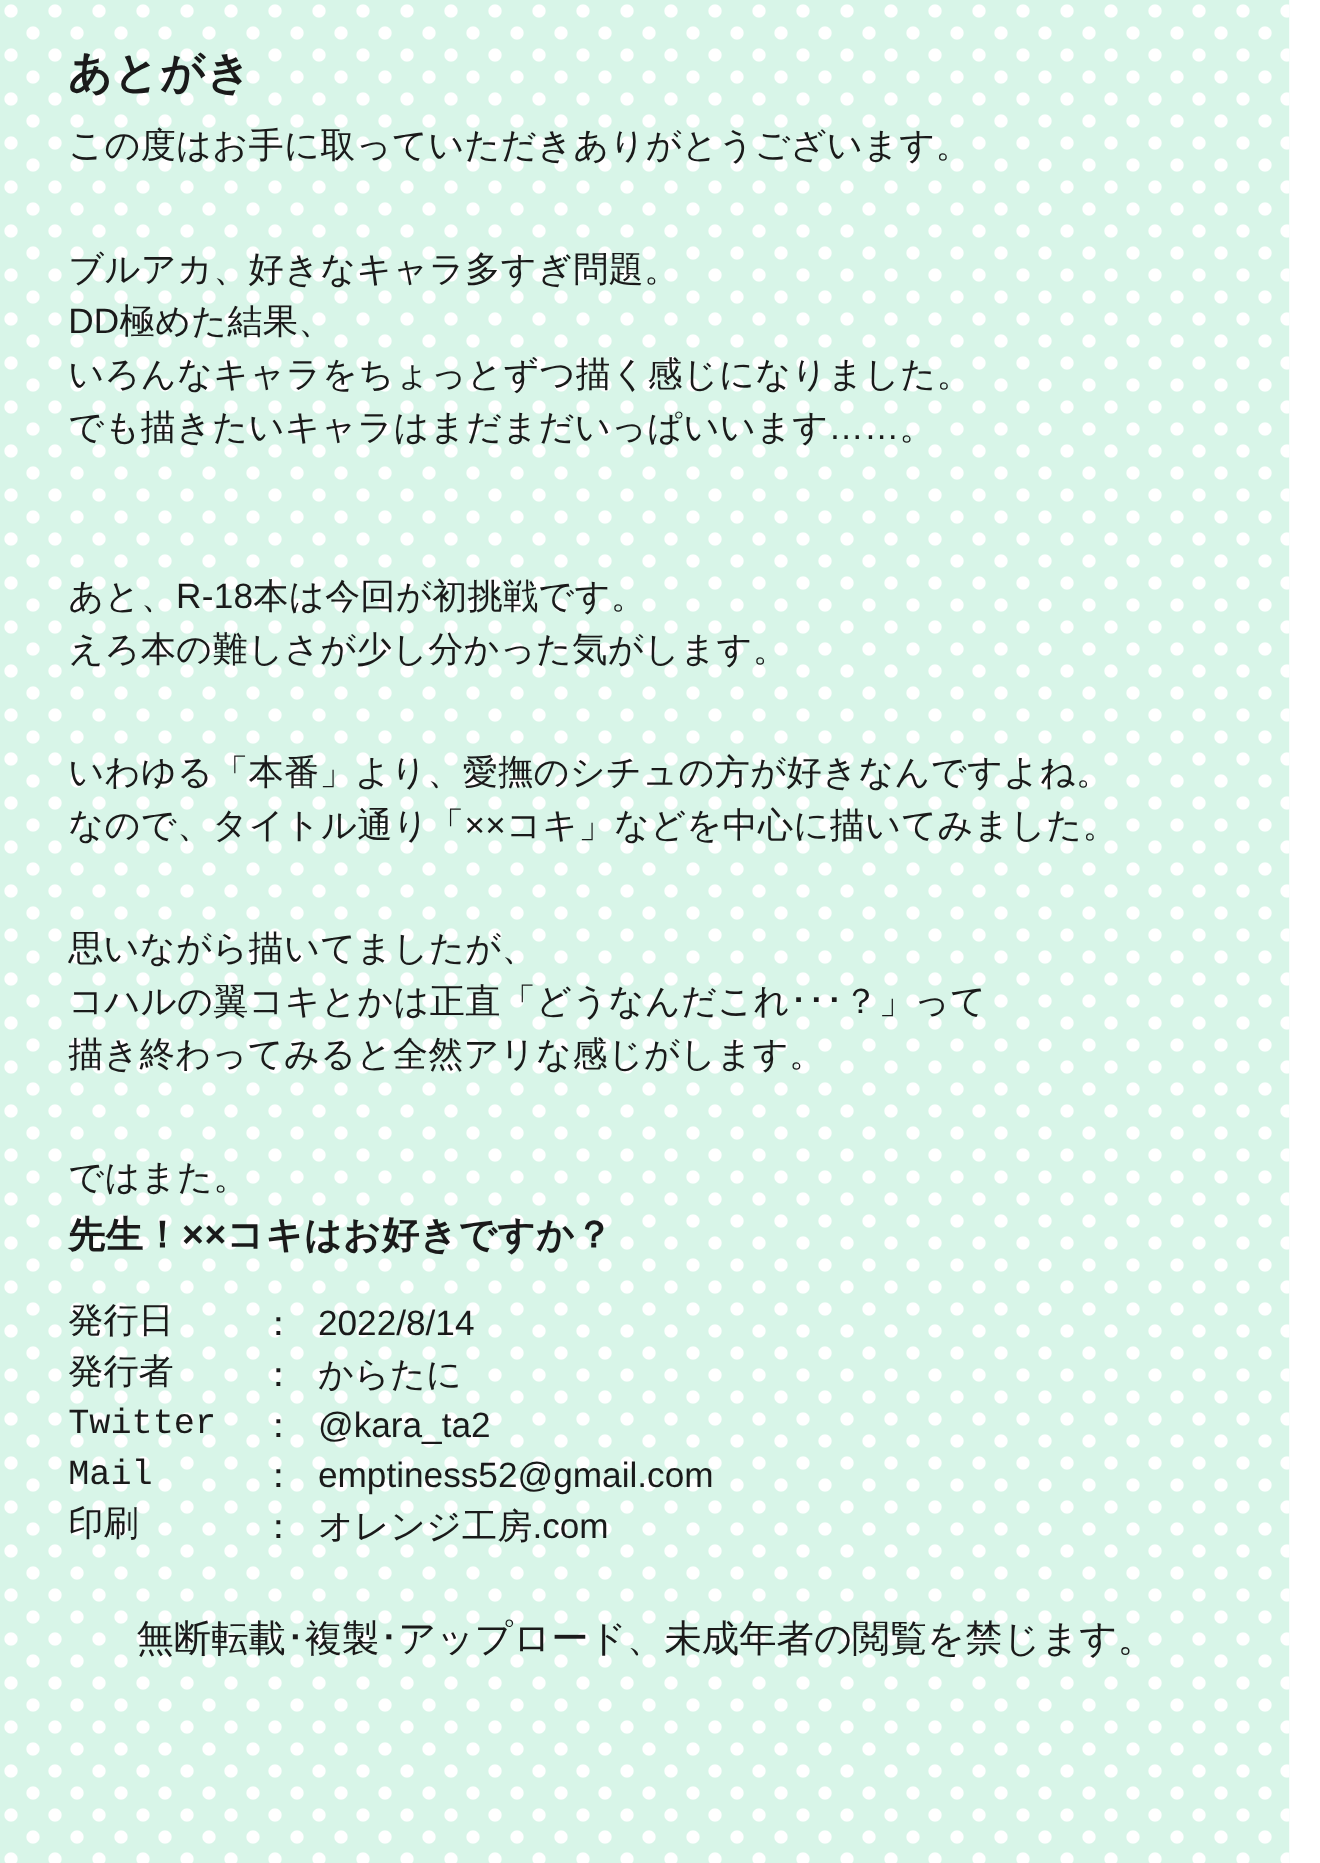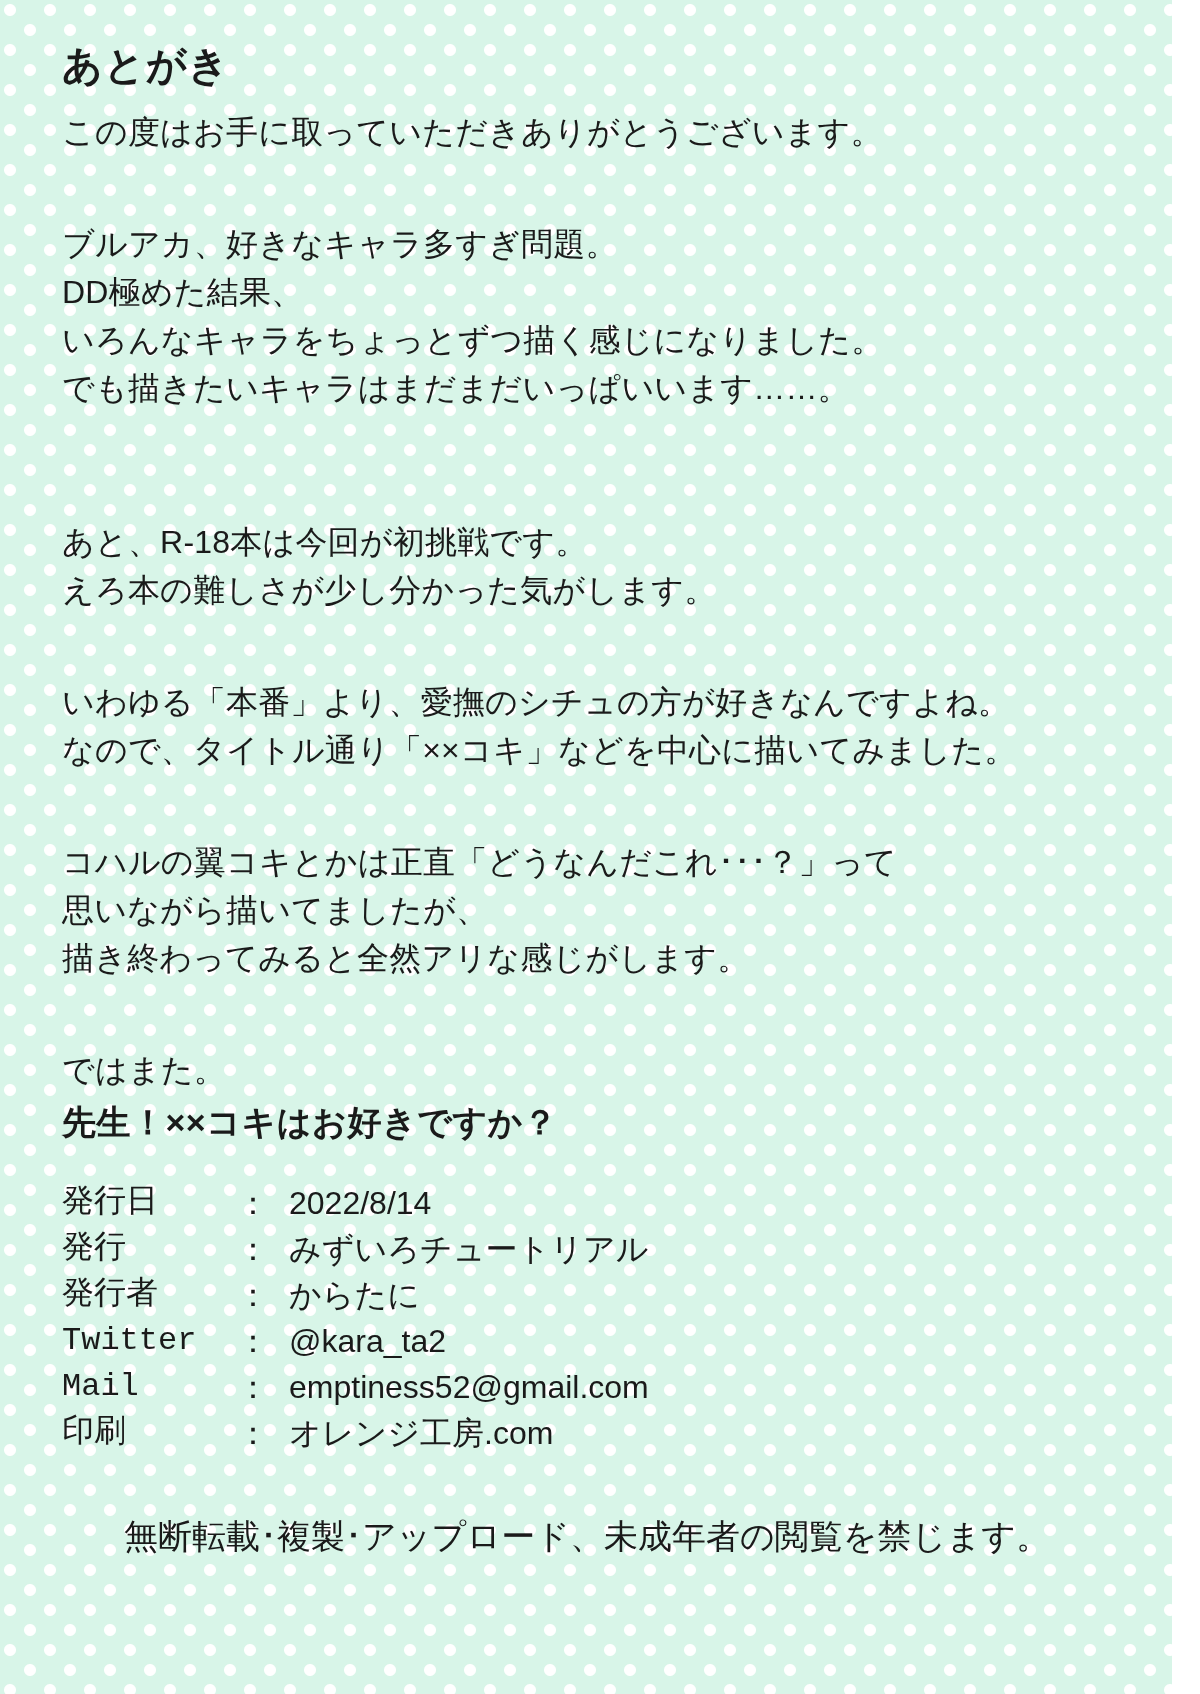--- a/index.html
+++ b/index.html
@@ -149,22 +149,22 @@
       <div class="spacer-para"></div>
 
       <p class="para">
         <span class="line">いわゆる「本番」より、愛撫のシチュの方が好きなんですよね。</span>
         <span class="line">なので、タイトル通り「××コキ」などを中心に描いてみました。</span>
       </p>
 
       <div class="spacer-para"></div>
 
       <p class="para">
+        <span class="line">思いながら描いてましたが、</span>
         <span class="line">コハルの翼コキとかは正直「どうなんだこれ･･･？」って</span>
-        <span class="line">思いながら描いてましたが、</span>
         <span class="line">描き終わってみると全然アリな感じがします。</span>
       </p>
 
       <div class="spacer-para"></div>
 
       <p class="para">
         <span class="line">ではまた。</span>
       </p>
 
     </div>
@@ -174,25 +174,20 @@
       <div class="colophon-title">先生！××コキはお好きですか？</div>
 
       <table class="colophon-table">
         <tbody>
           <tr>
             <td class="col-label">発行日</td>
             <td class="col-sep">：</td>
             <td class="col-value">2022/8/14</td>
           </tr>
           <tr>
-            <td class="col-label">発行</td>
-            <td class="col-sep">：</td>
-            <td class="col-value">みずいろチュートリアル</td>
-          </tr>
-          <tr>
             <td class="col-label">発行者</td>
             <td class="col-sep">：</td>
             <td class="col-value">からたに</td>
           </tr>
           <tr>
             <td class="col-label">Twitter</td>
             <td class="col-sep">：</td>
             <td class="col-value">@kara_ta2</td>
           </tr>
           <tr>

